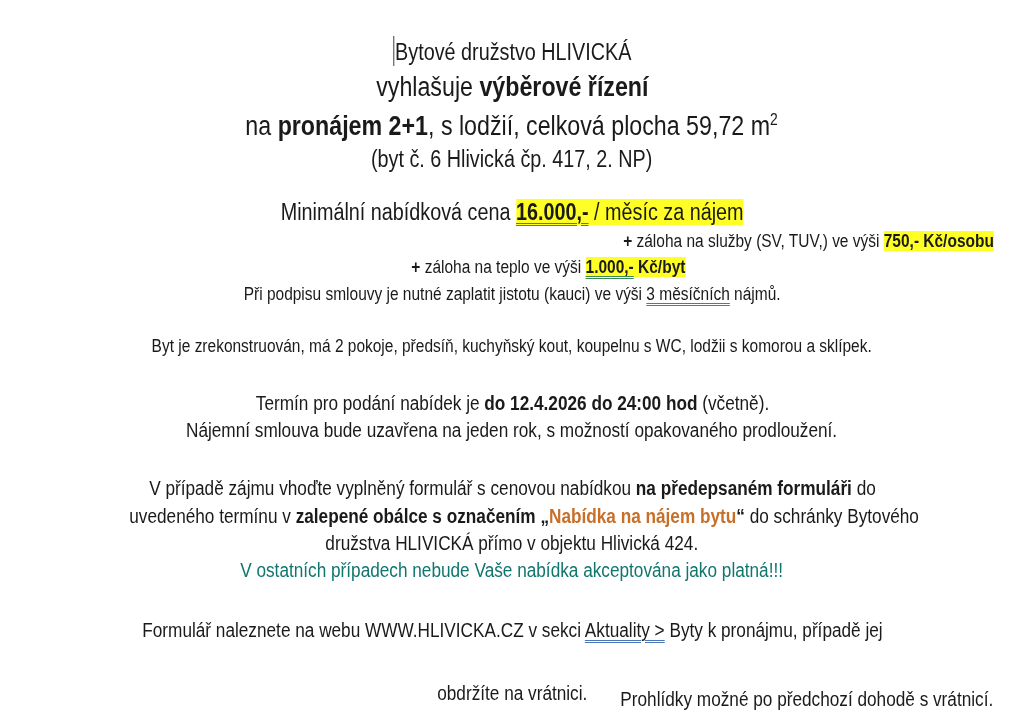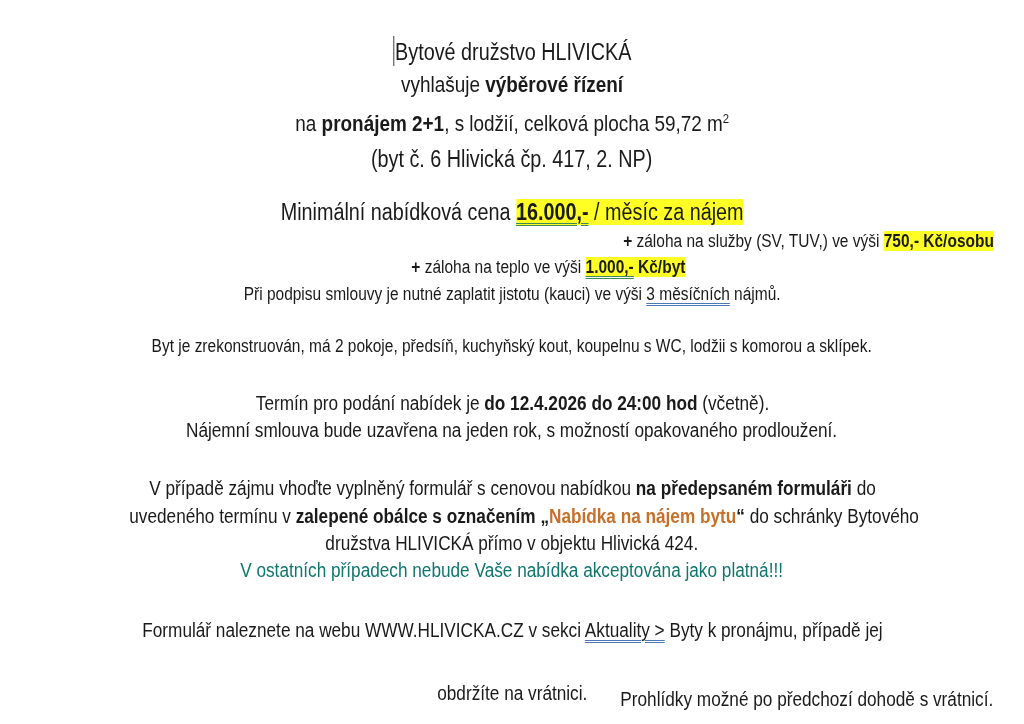--- a/index.html
+++ b/index.html
@@ -8,21 +8,21 @@
   .line { position:absolute; left:0; width:1024px; text-align:center; white-space:nowrap; }
   .sq { display:inline-block; transform:scaleX(0.86); transform-origin:center; }
   b { font-weight:700; }
   .hl { background:#ffff26; }
   .ul-green { text-decoration: underline double #3c8a5a; text-underline-offset:3px; text-decoration-thickness:1px; }
   .ul-blue { text-decoration: underline double #4a76b8; text-underline-offset:3px; text-decoration-thickness:1px; }
   .orange { color:#c7702a; }
   .red { color:#0f766e; }
   .caret { display:inline-block; width:1px; height:30px; background:#222; vertical-align:-6px; margin-right:1px; }
   sup { font-size:60%; vertical-align:super; line-height:0; }
-  .s27 { font-size:22px; }
+  .s27 { font-size:27px; }
   .s23 { font-size:23px; }
   .s18 { font-size:18px; }
   .s20 { font-size:20px; }
 </style>
 </head>
 <body>
 
 <div>
 
   <div class="line s23" style="top:36px;">

